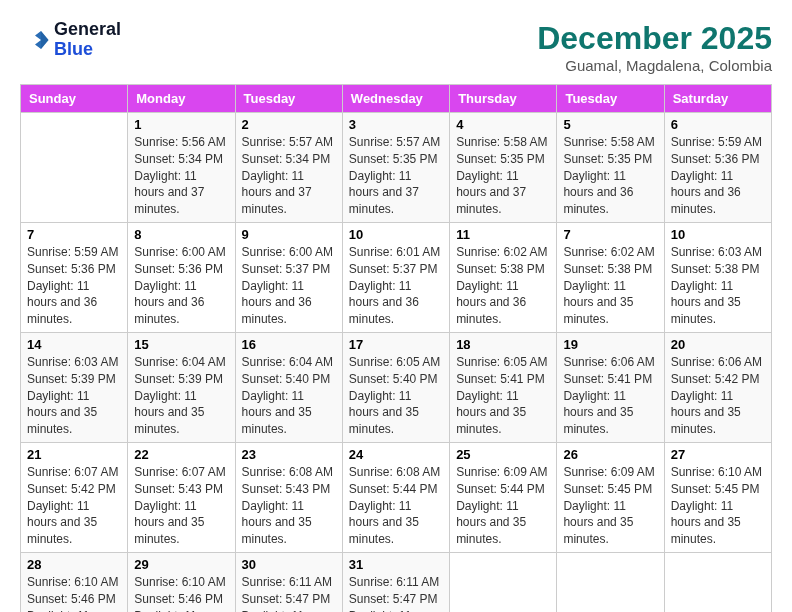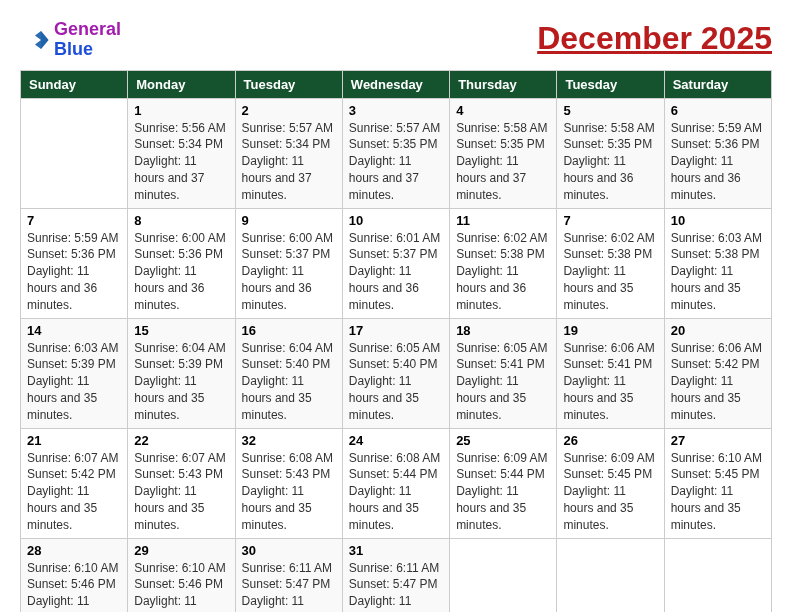--- a/index.html
+++ b/index.html
@@ -20,47 +20,46 @@
       display: flex;
       align-items: center;
     }
     .logo-text {
       font-size: 18px;
       font-weight: bold;
       color: #333;
       line-height: 1.1;
     }
     .logo-text span {
-      color: #a21caf;
+      color: #0f172a;
     }
     .logo-icon {
       width: 30px;
       height: 30px;
       margin-right: 4px;
     }
     .title-area {
       text-align: right;
     }
     .main-title {
       font-size: 32px;
       font-weight: bold;
-      color: #b91c1c;
-      text-decoration: underline;
+      color: #0f766e;
     }
     .subtitle {
       font-size: 15px;
       color: #555;
     }
     table {
       width: 100%;
       border-collapse: collapse;
       font-size: 11px;
     }
     thead tr th {
-      background-color: #14532d;
+      background-color: #d946ef;
       color: #fff;
       padding: 6px 8px;
       text-align: left;
       font-size: 13px;
       font-weight: bold;
       border: 1px solid #ccc;
     }
     tbody tr td {
       border: 1px solid #ccc;
       vertical-align: top;
@@ -98,20 +97,21 @@
       <polygon points="28,8 38,20 28,32 20,26 28,20 20,14" fill="#2a6db5"></polygon>
       <polygon points="28,8 38,20 28,32" fill="#1a5a9a" opacity="0.5"></polygon>
     </svg>
     <div class="logo-text">
       <span>General</span><br>
       <span style="color:#1d4ed8">Blue</span>
     </div>
   </div>
   <div class="title-area">
     <div class="main-title">December 2025</div>
+    <div class="subtitle">Guamal, Magdalena, Colombia</div>
   </div>
 </div>
 
 <table>
   <thead>
     <tr>
     <th>Sunday</th>
         <th>Monday</th>
         <th>Tuesday</th>
         <th>Wednesday</th>
@@ -166,21 +166,21 @@
         <td><span class="day-num">19</span>
         <span class="day-info">Sunrise: 6:06 AM<br>Sunset: 5:41 PM<br>Daylight: 11 hours and 35 minutes.</span></td>
         <td><span class="day-num">20</span>
         <span class="day-info">Sunrise: 6:06 AM<br>Sunset: 5:42 PM<br>Daylight: 11 hours and 35 minutes.</span></td>
       </tr>
       <tr>
         <td><span class="day-num">21</span>
         <span class="day-info">Sunrise: 6:07 AM<br>Sunset: 5:42 PM<br>Daylight: 11 hours and 35 minutes.</span></td>
         <td><span class="day-num">22</span>
         <span class="day-info">Sunrise: 6:07 AM<br>Sunset: 5:43 PM<br>Daylight: 11 hours and 35 minutes.</span></td>
-        <td><span class="day-num">32</span>
+        <td><span class="day-num">23</span>
         <span class="day-info">Sunrise: 6:08 AM<br>Sunset: 5:43 PM<br>Daylight: 11 hours and 35 minutes.</span></td>
         <td><span class="day-num">24</span>
         <span class="day-info">Sunrise: 6:08 AM<br>Sunset: 5:44 PM<br>Daylight: 11 hours and 35 minutes.</span></td>
         <td><span class="day-num">25</span>
         <span class="day-info">Sunrise: 6:09 AM<br>Sunset: 5:44 PM<br>Daylight: 11 hours and 35 minutes.</span></td>
         <td><span class="day-num">26</span>
         <span class="day-info">Sunrise: 6:09 AM<br>Sunset: 5:45 PM<br>Daylight: 11 hours and 35 minutes.</span></td>
         <td><span class="day-num">27</span>
         <span class="day-info">Sunrise: 6:10 AM<br>Sunset: 5:45 PM<br>Daylight: 11 hours and 35 minutes.</span></td>
       </tr>

